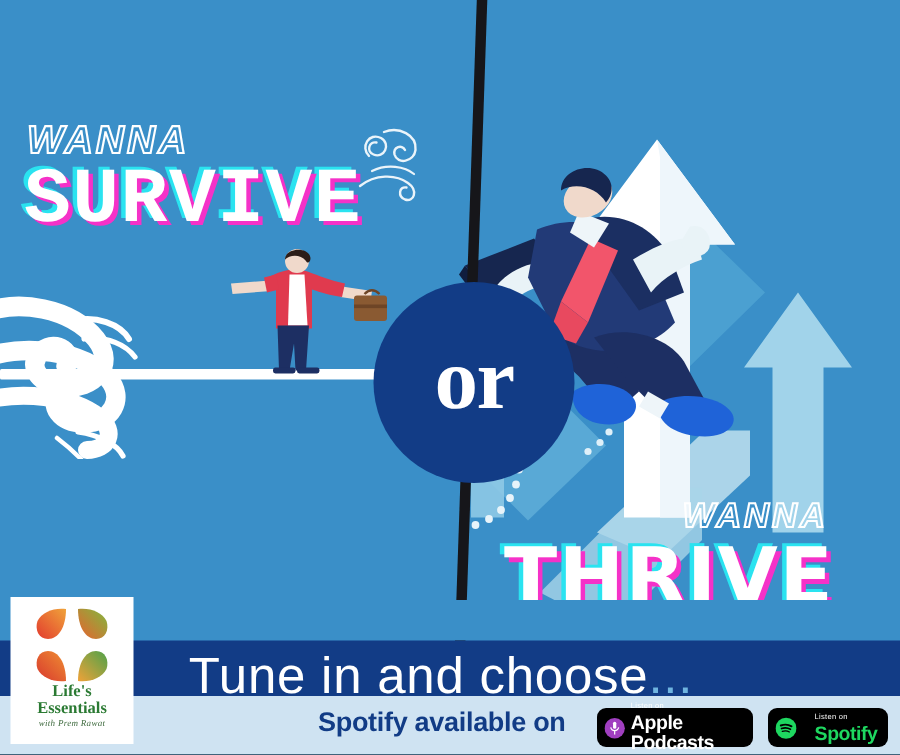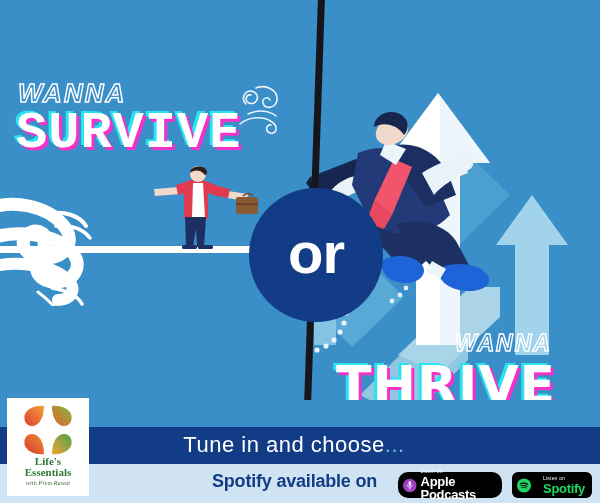--- a/index.html
+++ b/index.html
@@ -60,51 +60,51 @@
   .thrive{left:336px;top:355px;font-size:52px;}
 
   
   .or-circle{
     position:absolute;left:249px;top:188px;width:134px;height:134px;
     border-radius:50%;background:#123c86;
     display:flex;align-items:center;justify-content:center;
   }
   .or-circle span{
     color:#ffffff;font-weight:bold;font-size:58px;line-height:1;
-    font-family:Liberation Sans, sans-serif;
+    font-family:Liberation Serif, serif;
     letter-spacing:-1px;
     position:relative;top:-2px;
   }
 
   
   .band-top{position:absolute;left:0;top:400px;width:600px;height:27px;background:#3a8fc8;}
   .band-navy{position:absolute;left:0;top:427px;width:600px;height:37px;background:#123c86;}
   .band-light{position:absolute;left:0;top:464px;width:600px;height:39px;background:#cfe3f2;}
 
   .tune{
     position:absolute;left:0;top:432px;width:588px;text-align:center;
-    color:#ffffff;font-size:22px;letter-spacing:.5px;
+    color:#ffffff;font-size:34px;letter-spacing:.5px;
   }
   .tune .dots{color:#6fb4e0;}
 
   .avail{
     position:absolute;left:212px;top:471px;
     color:#123c86;font-weight:bold;font-size:18px;letter-spacing:-.2px;
   }
 
   
   .badge{
     position:absolute;height:26px;border-radius:6px;background:#000000;
     display:flex;align-items:center;gap:4px;padding:0 7px 0 5px;
     box-sizing:border-box;
   }
   .badge .sm{font-size:5px;color:#ffffff;line-height:1;letter-spacing:.2px;}
   .badge .lg{font-size:13px;font-weight:bold;line-height:1;letter-spacing:-.3px;}
   .badge .txt{display:flex;flex-direction:column;justify-content:center;gap:1px;}
-  .badge-apple{left:398px;top:472px;width:104px;border-radius:10px;}
+  .badge-apple{left:398px;top:472px;width:104px;}
   .badge-apple .lg{color:#ffffff;}
   .badge-spotify{left:512px;top:472px;width:80px;gap:12px;}
   .badge-spotify .lg{color:#1ed760;}
 
   
   .logo-card{
     position:absolute;left:7px;top:398px;width:82px;height:98px;
     background:#ffffff;
   }
   .logo-petals{position:absolute;left:12px;top:6px;width:58px;height:52px;}

